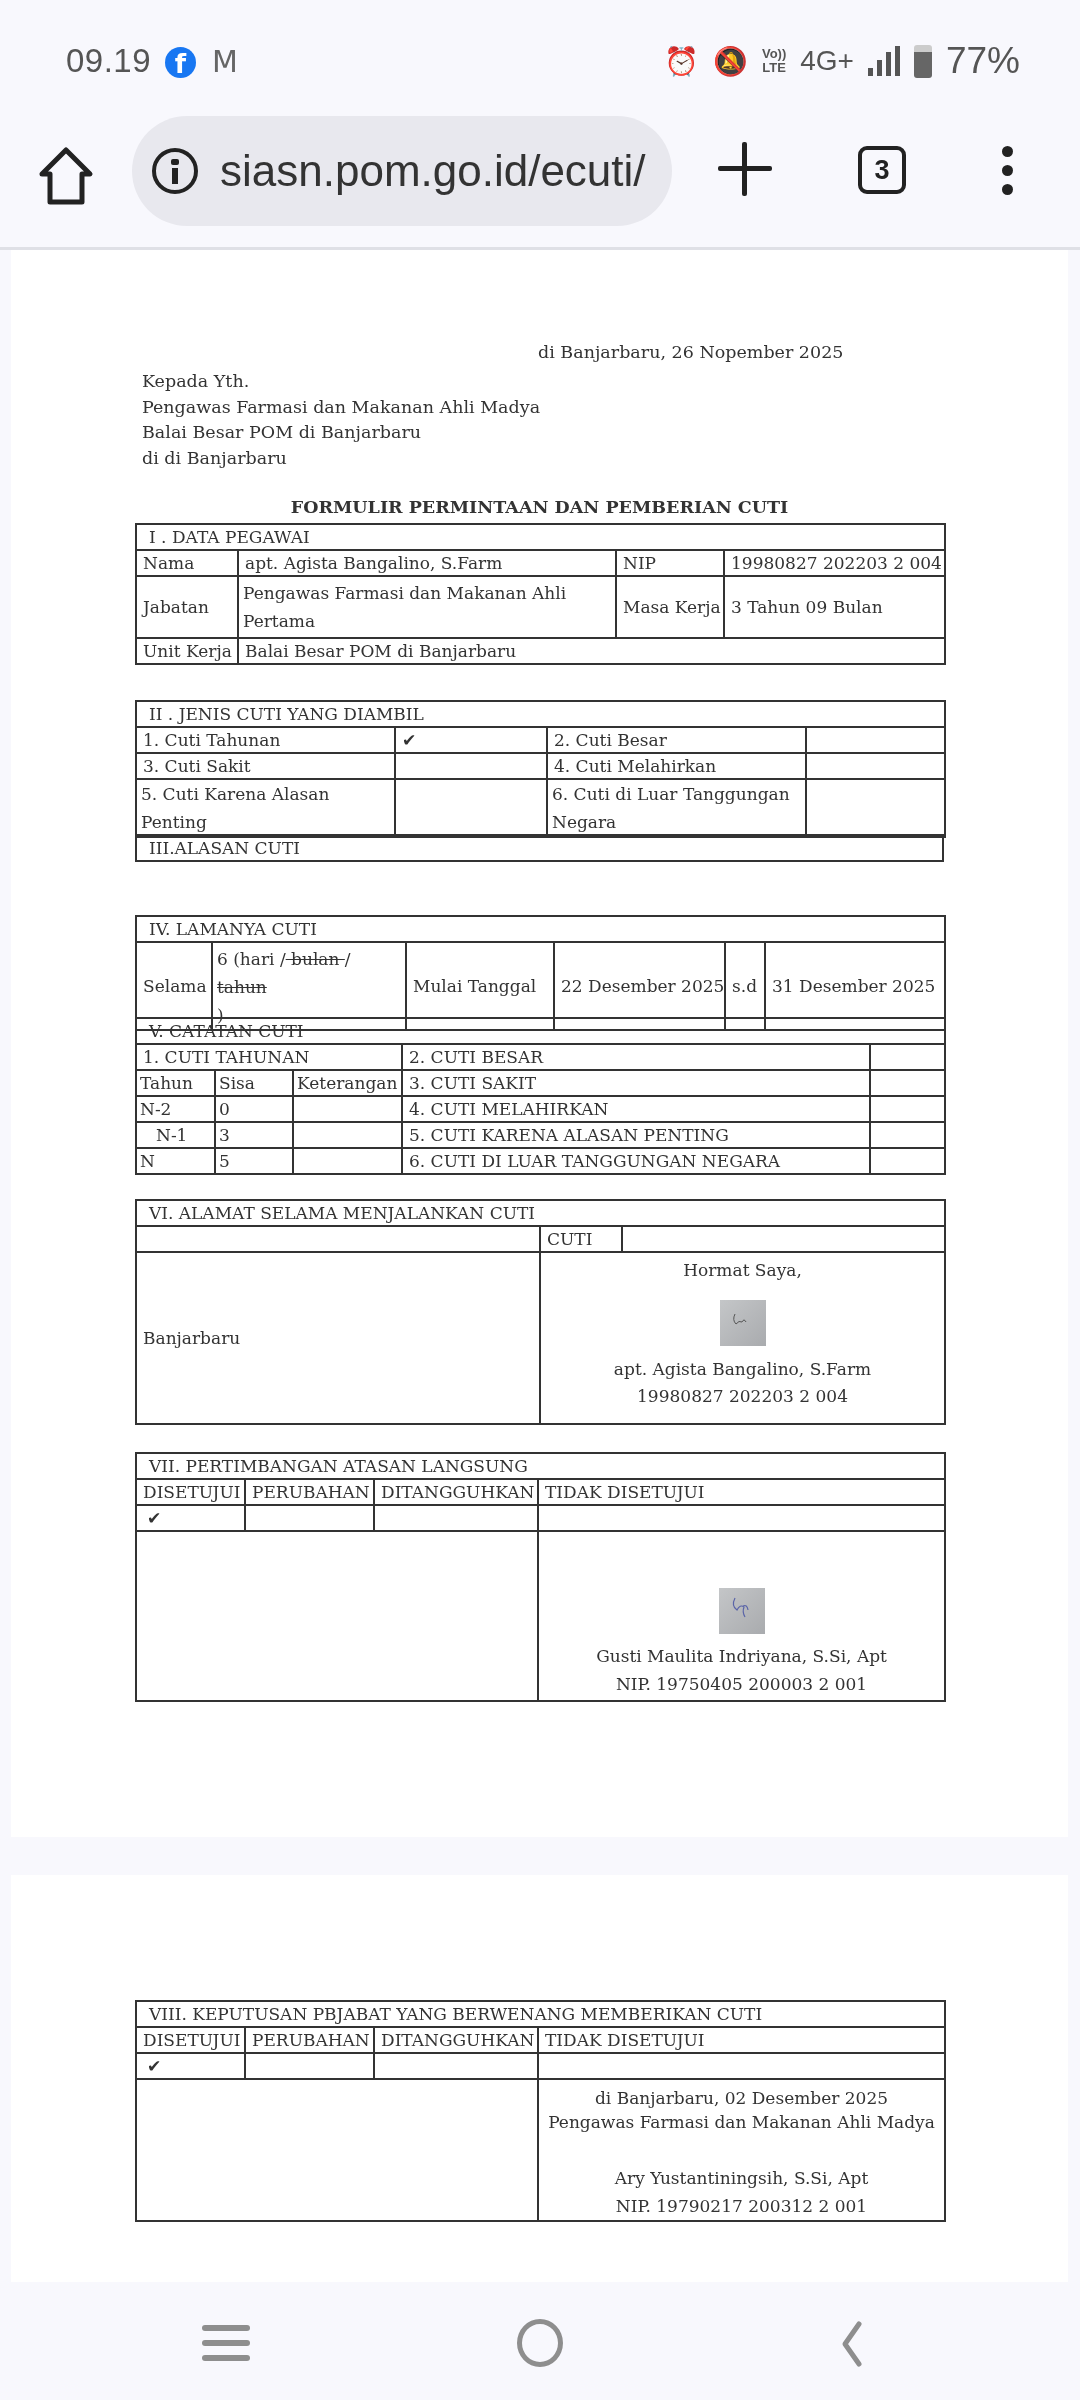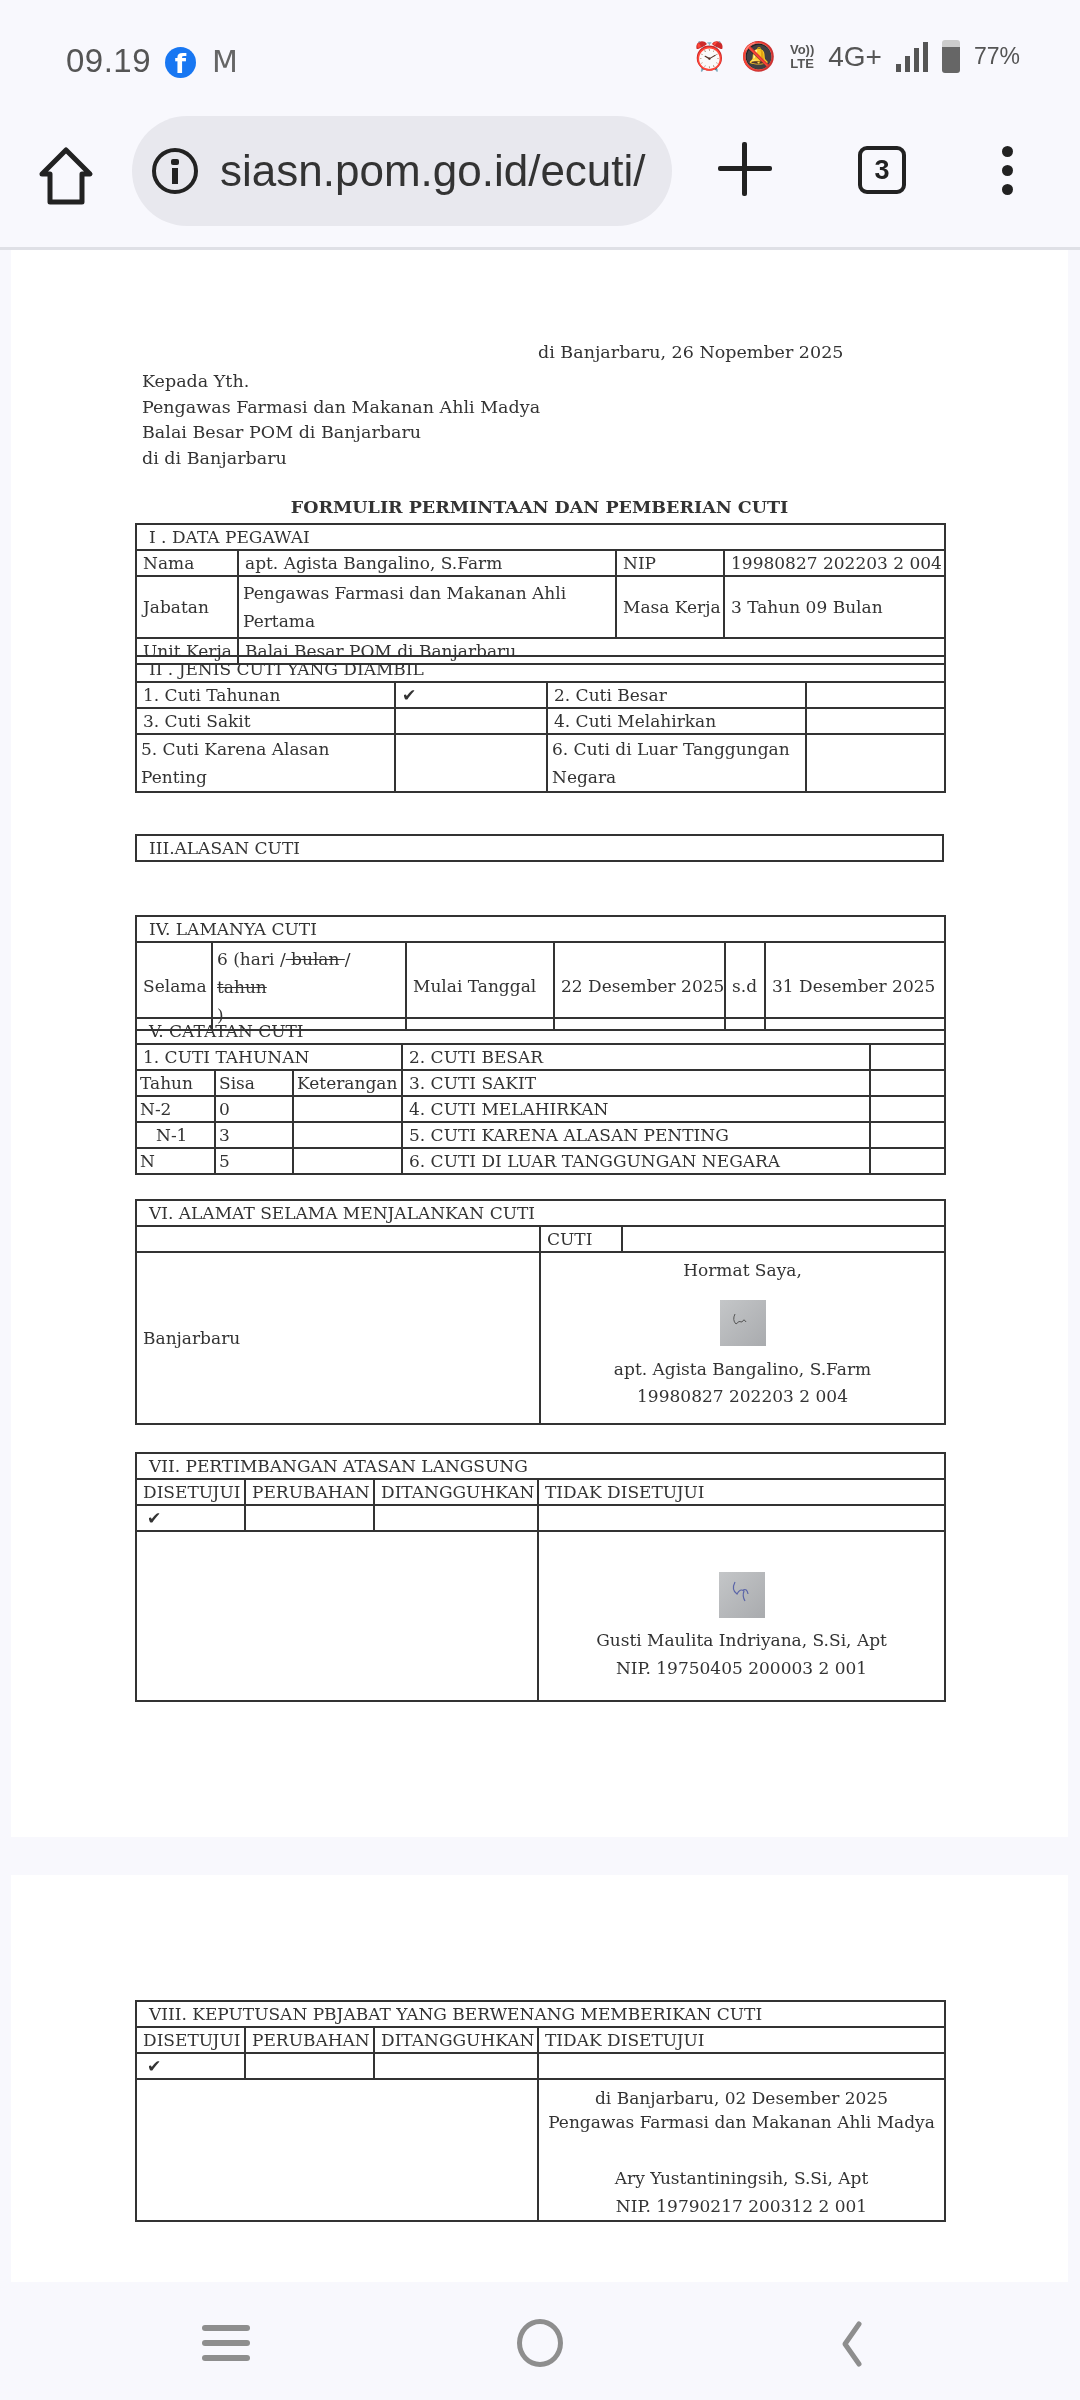--- a/index.html
+++ b/index.html
@@ -11,21 +11,21 @@
   .sb-time { position: absolute; left: 66px; top: 42px; font-size: 33px; color: #555; letter-spacing: 0.5px; }
   .sb-fb { position: absolute; left: 165px; top: 47px; width: 31px; height: 31px; border-radius: 50%; background: #1877f2; color: #fff; font-weight: bold; font-size: 26px; text-align: center; line-height: 34px; font-family: "DejaVu Sans", sans-serif; overflow: hidden; }
   .sb-gmail { position: absolute; left: 212px; top: 44px; font-size: 30px; color: #666; font-family: "DejaVu Sans", sans-serif; }
   .sb-right { position: absolute; right: 60px; top: 40px; display: flex; align-items: center; gap: 14px; color: #555; }
   .sb-ic { font-size: 28px; font-family: "DejaVu Sans", sans-serif; color: #555; }
   .sb-volte { font-size: 13px; line-height: 14px; font-weight: bold; text-align: center; color: #555; }
   .sb-4g { font-size: 28px; color: #555; }
   .sb-signal { display: flex; align-items: flex-end; gap: 4px; height: 30px; }
   .sb-signal span { width: 5px; background: #555; display: block; }
   .sb-batt { width: 18px; height: 33px; border-radius: 3px; background: linear-gradient(#ccc 0 22%, #666 22% 100%); }
-  .sb-pct { font-size: 23px; color: #555; text-align: center; }
+  .sb-pct { font-size: 37px; color: #555; text-align: center; }
 
   
   .toolbar { position: absolute; top: 120px; left: 0; width: 1080px; height: 128px; background: #f8f8fd; }
   .toolbar-divider { position: absolute; top: 247px; left: 0; width: 1080px; height: 3px; background: #dfe0e6; }
   .tb-home { position: absolute; left: 38px; top: 26px; width: 56px; height: 60px; }
   .urlbar { position: absolute; left: 132px; top: 116px; width: 540px; height: 110px; border-radius: 55px; background: #e8e8ee; display: flex; align-items: center; overflow: hidden; }
   .url-info { width: 46px; height: 46px; border: 4px solid #222; border-radius: 50%; margin-left: 20px; flex: none; position: relative; }
   .url-info::before { content: ""; position: absolute; left: 15px; top: 7px; width: 8px; height: 6px; background: #222; border-radius: 2px; }
   .url-info::after { content: ""; position: absolute; left: 16px; top: 16px; width: 6px; height: 16px; background: #222; }
   .url-text { font-size: 44px; color: #333; margin-left: 22px; white-space: nowrap; }
@@ -137,21 +137,21 @@
       <td>Masa Kerja</td>
       <td>3 Tahun 09 Bulan</td>
     </tr>
     <tr>
       <td>Unit Kerja</td>
       <td colspan="3">Balai Besar POM di Banjarbaru</td>
     </tr>
   </tbody>
     </table>
 
-  <table class="frm" style="top:405px;">
+  <table class="frm" style="top:450px;">
     <colgroup>
         <col style="width:259px">
         <col style="width:152px">
         <col style="width:259px">
         <col style="width:139px">
       </colgroup>
     <tbody>
         <tr>
           <td colspan="4" class="head">II . JENIS CUTI YANG DIAMBIL</td>
         </tr>
@@ -307,21 +307,21 @@
       <td>TIDAK DISETUJUI</td>
     </tr>
     <tr>
       <td style="padding-left:10px">✔</td>
       <td></td>
       <td></td>
       <td></td>
     </tr>
     <tr style="height:170px">
       <td colspan="3"></td>
-      <td class="center" style="vertical-align:bottom;line-height:28px;padding-bottom:18px;margin-left:44px;">
+      <td class="center" style="vertical-align:bottom;line-height:28px;padding-bottom:2px;margin-left:44px;">
         <div class="sig">
           <svg width="46" height="46" viewBox="0 0 46 46">
                 <path d="M16 10 q-4 8 2 12 q3 -6 7 -3 q-2 5 1 10 M24 18 q4 -2 5 4" stroke="#5a64a8" stroke-width="1.2" fill="none"></path>
               </svg>
         </div>
         <div>Gusti Maulita Indriyana, S.Si, Apt</div>
         <div>NIP. 19750405 200003 2 001</div>
       </td>
     </tr>
   </tbody>

